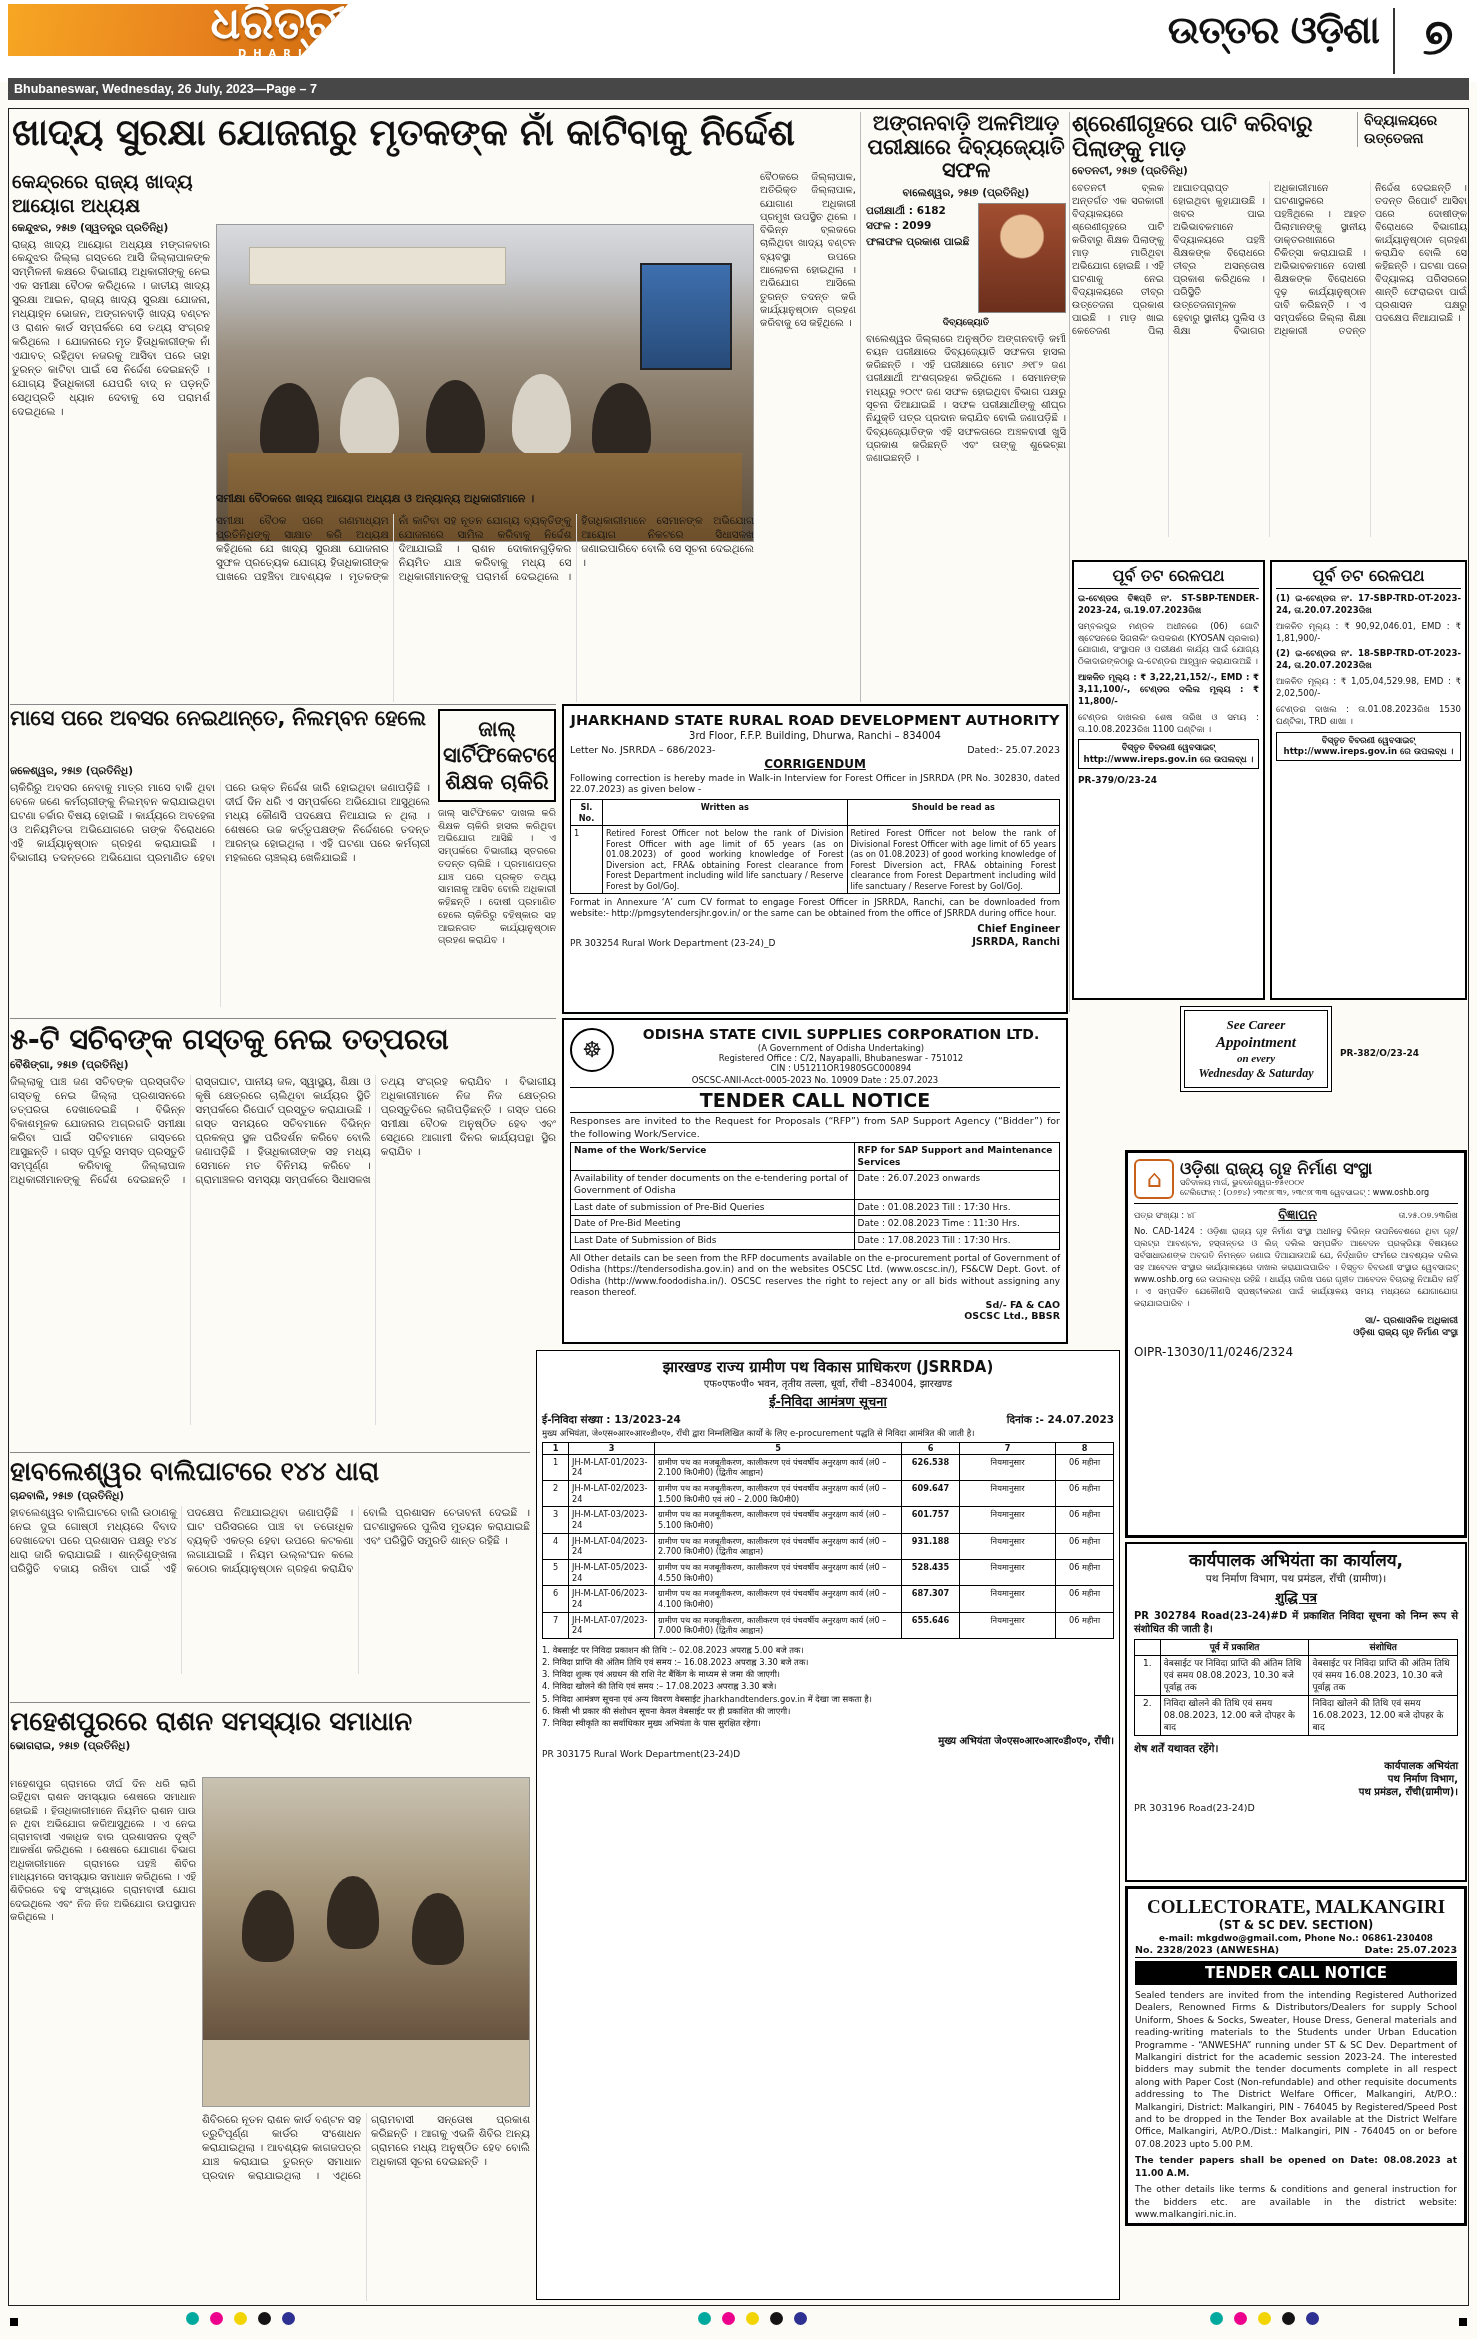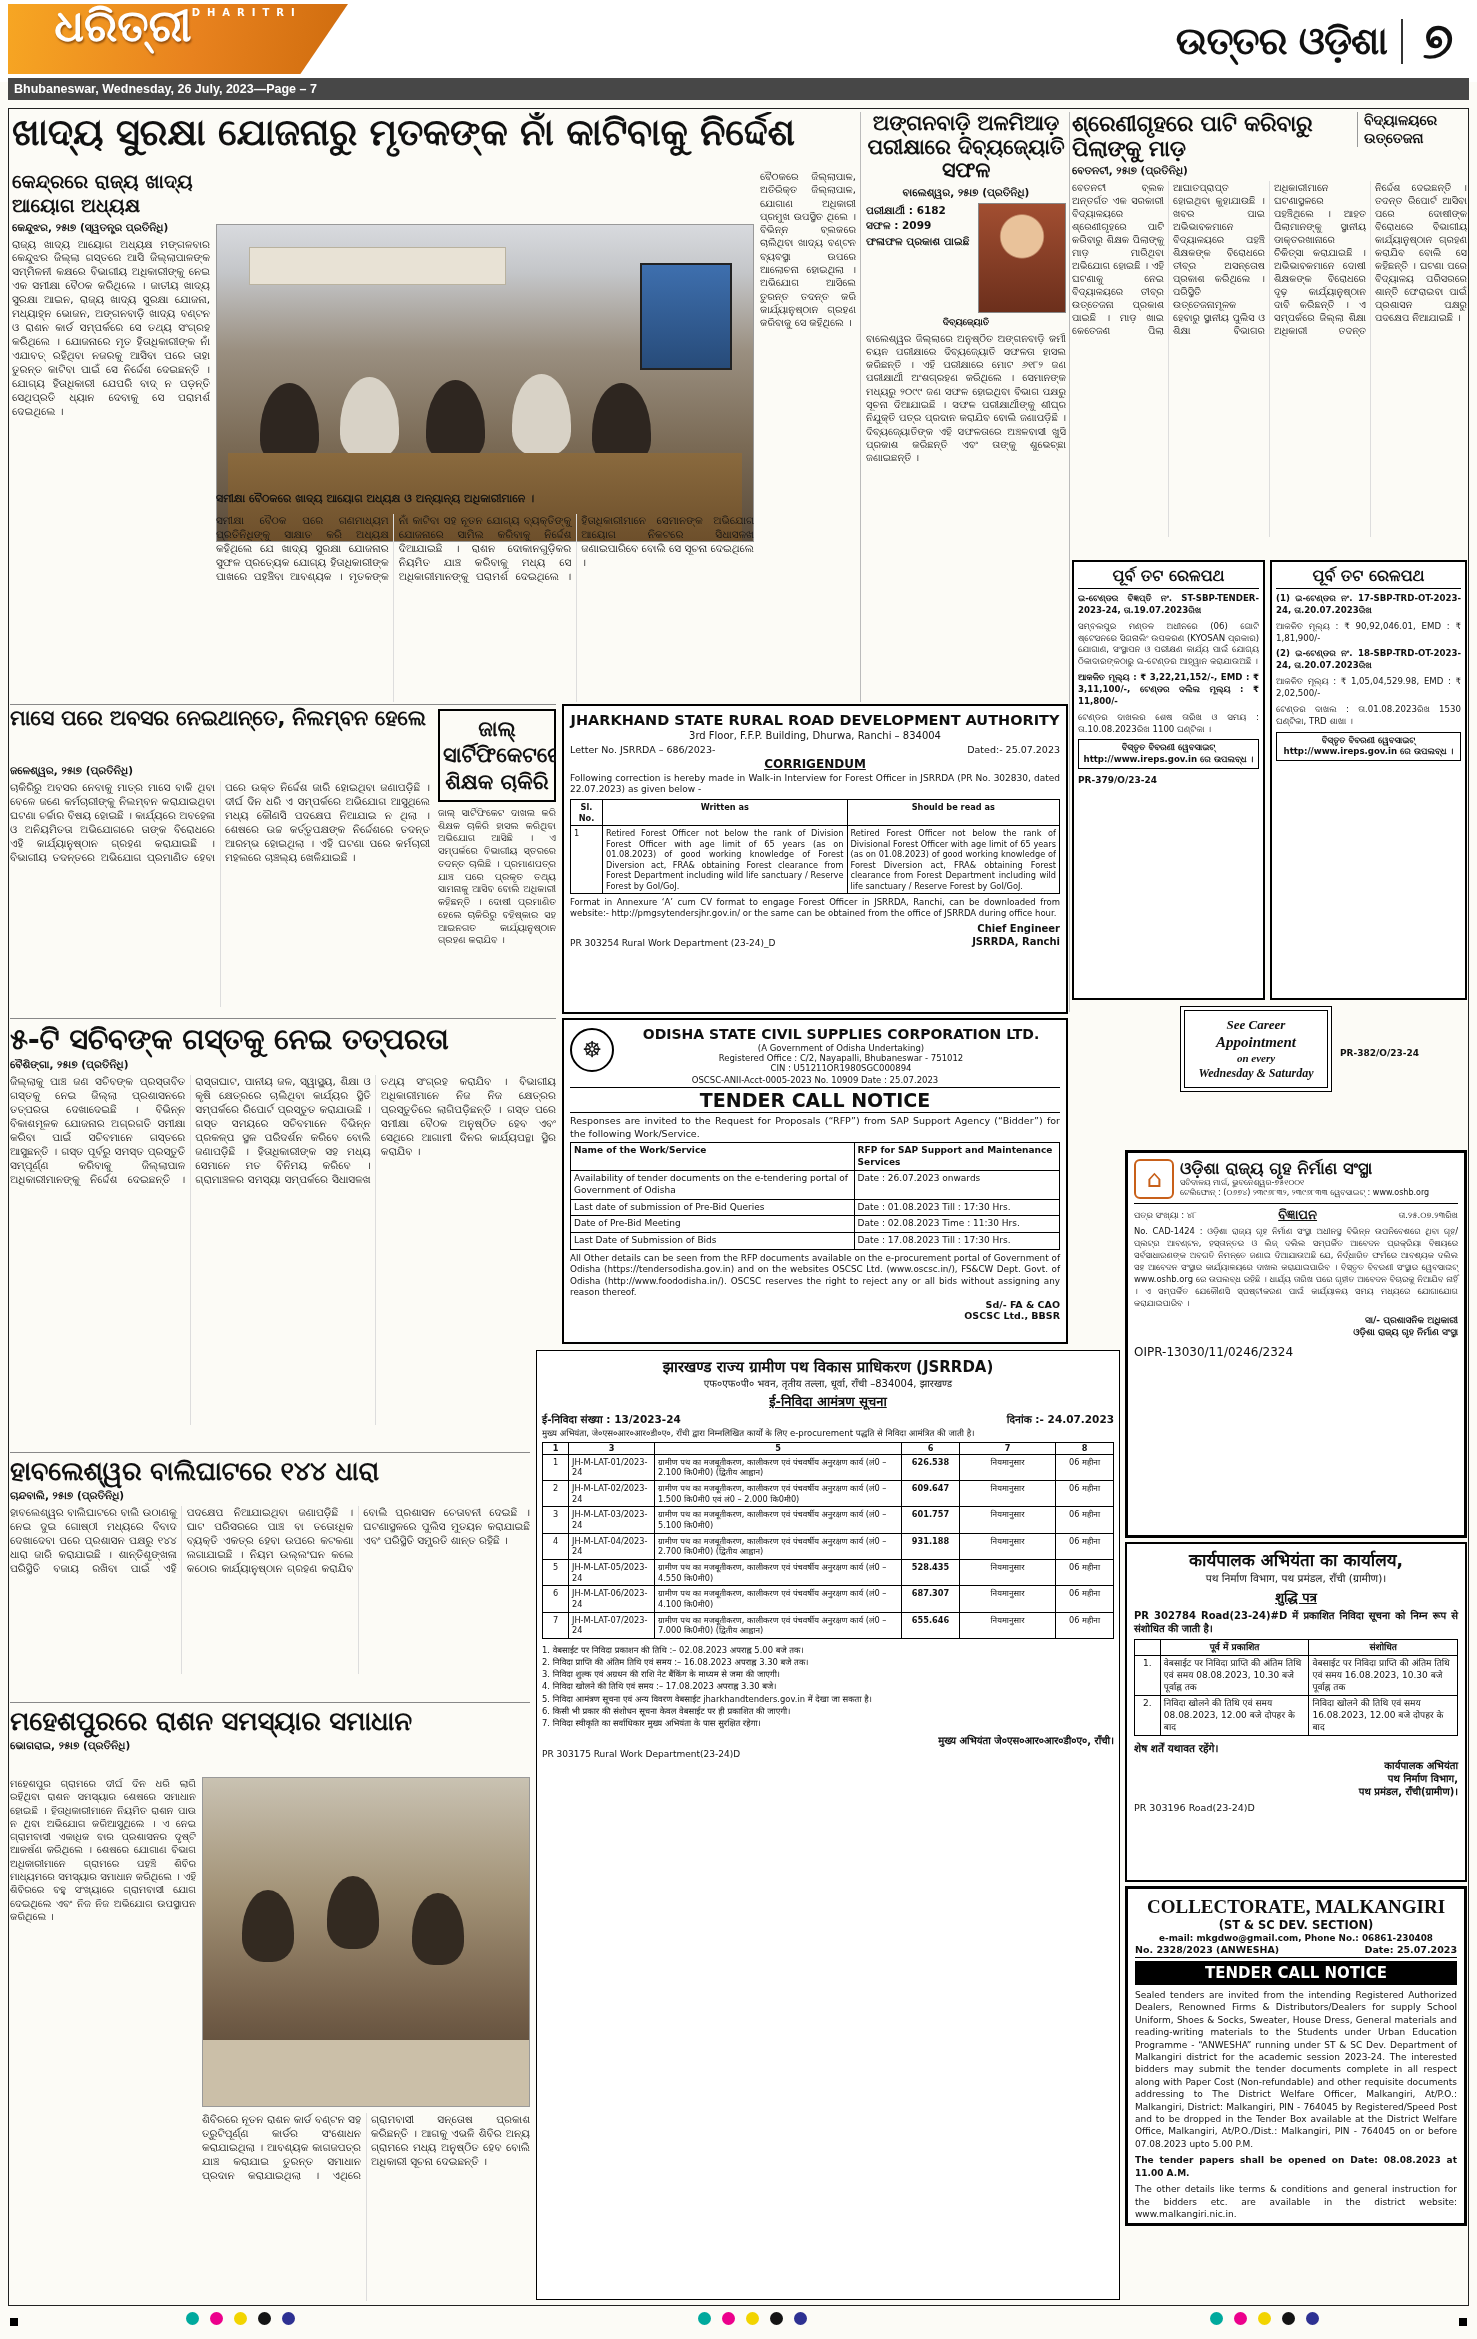--- a/index.html
+++ b/index.html
@@ -11,24 +11,24 @@
 .hl{font-weight:700;line-height:1.12;letter-spacing:-.3px}
 .dl{font-size:10.5px;font-weight:700;margin:3px 0 4px}
 .bt{font-size:10.5px;line-height:1.33;text-align:justify}
 .cols2{column-count:2;column-gap:10px;column-rule:1px solid #ddd}
 .cols3{column-count:3;column-gap:10px;column-rule:1px solid #ddd}
 .cols4{column-count:4;column-gap:9px;column-rule:1px solid #ddd}
 table{border-collapse:collapse;width:100%}
 td,th{border:1px solid #000;padding:2px 3px;vertical-align:top}
 
 .hdr{position:absolute;left:0;top:0;width:1477px;height:82px;background:#fff}
-.masthead{position:absolute;left:8px;top:4px;width:340px;height:70px;background:linear-gradient(100deg,#f7a623 0%,#e8821e 55%,#cf6c0e 100%);clip-path:polygon(0 0,100% 0,86% 100%,0 100%);display:flex;align-items:flex-start;justify-content:center;color:#fff}
+.masthead{position:absolute;left:8px;top:4px;width:340px;height:52px;background:linear-gradient(100deg,#f7a623 0%,#e8821e 55%,#cf6c0e 100%);clip-path:polygon(0 0,100% 0,86% 100%,0 100%);display:flex;flex-direction:column;align-items:flex-end;justify-content:center;color:#fff}
 .logo-odia{font-size:44px;font-weight:700;line-height:1;text-shadow:1px 2px 2px rgba(90,40,0,.6)}
 .logo-latin{font-size:10px;letter-spacing:7px;font-weight:700;margin-top:3px}
-.hdr-right{position:absolute;right:10px;top:8px;height:66px;display:flex;align-items:center;gap:6px}
+.hdr-right{position:absolute;right:10px;top:8px;height:66px;display:flex;gap:14px}
 .section-title{font-size:38px;font-weight:700;letter-spacing:-1px;padding-right:14px;border-right:2px solid #333}
 .pagenum{font-size:50px;font-weight:700;width:58px;text-align:center}
 .datebar{position:absolute;left:8px;top:78px;width:1461px;height:22px;background:#474747;color:#fff;font-family:"Liberation Sans",sans-serif;font-size:12.5px;font-weight:700;line-height:22px;padding-left:6px}
 .paper-frame{position:absolute;left:8px;top:108px;width:1461px;height:2198px;border:1px solid #222;pointer-events:none}
 .cmark{position:absolute;width:6px;height:12px}
 
 #lead{left:12px;top:112px;width:844px;height:590px}
 #lead .hl{font-size:37px;height:54px;white-space:nowrap}
 .lead-left{position:absolute;left:0;top:58px;width:198px;height:532px;overflow:hidden}
 .kicker{font-size:19px;font-weight:700;line-height:1.25}

